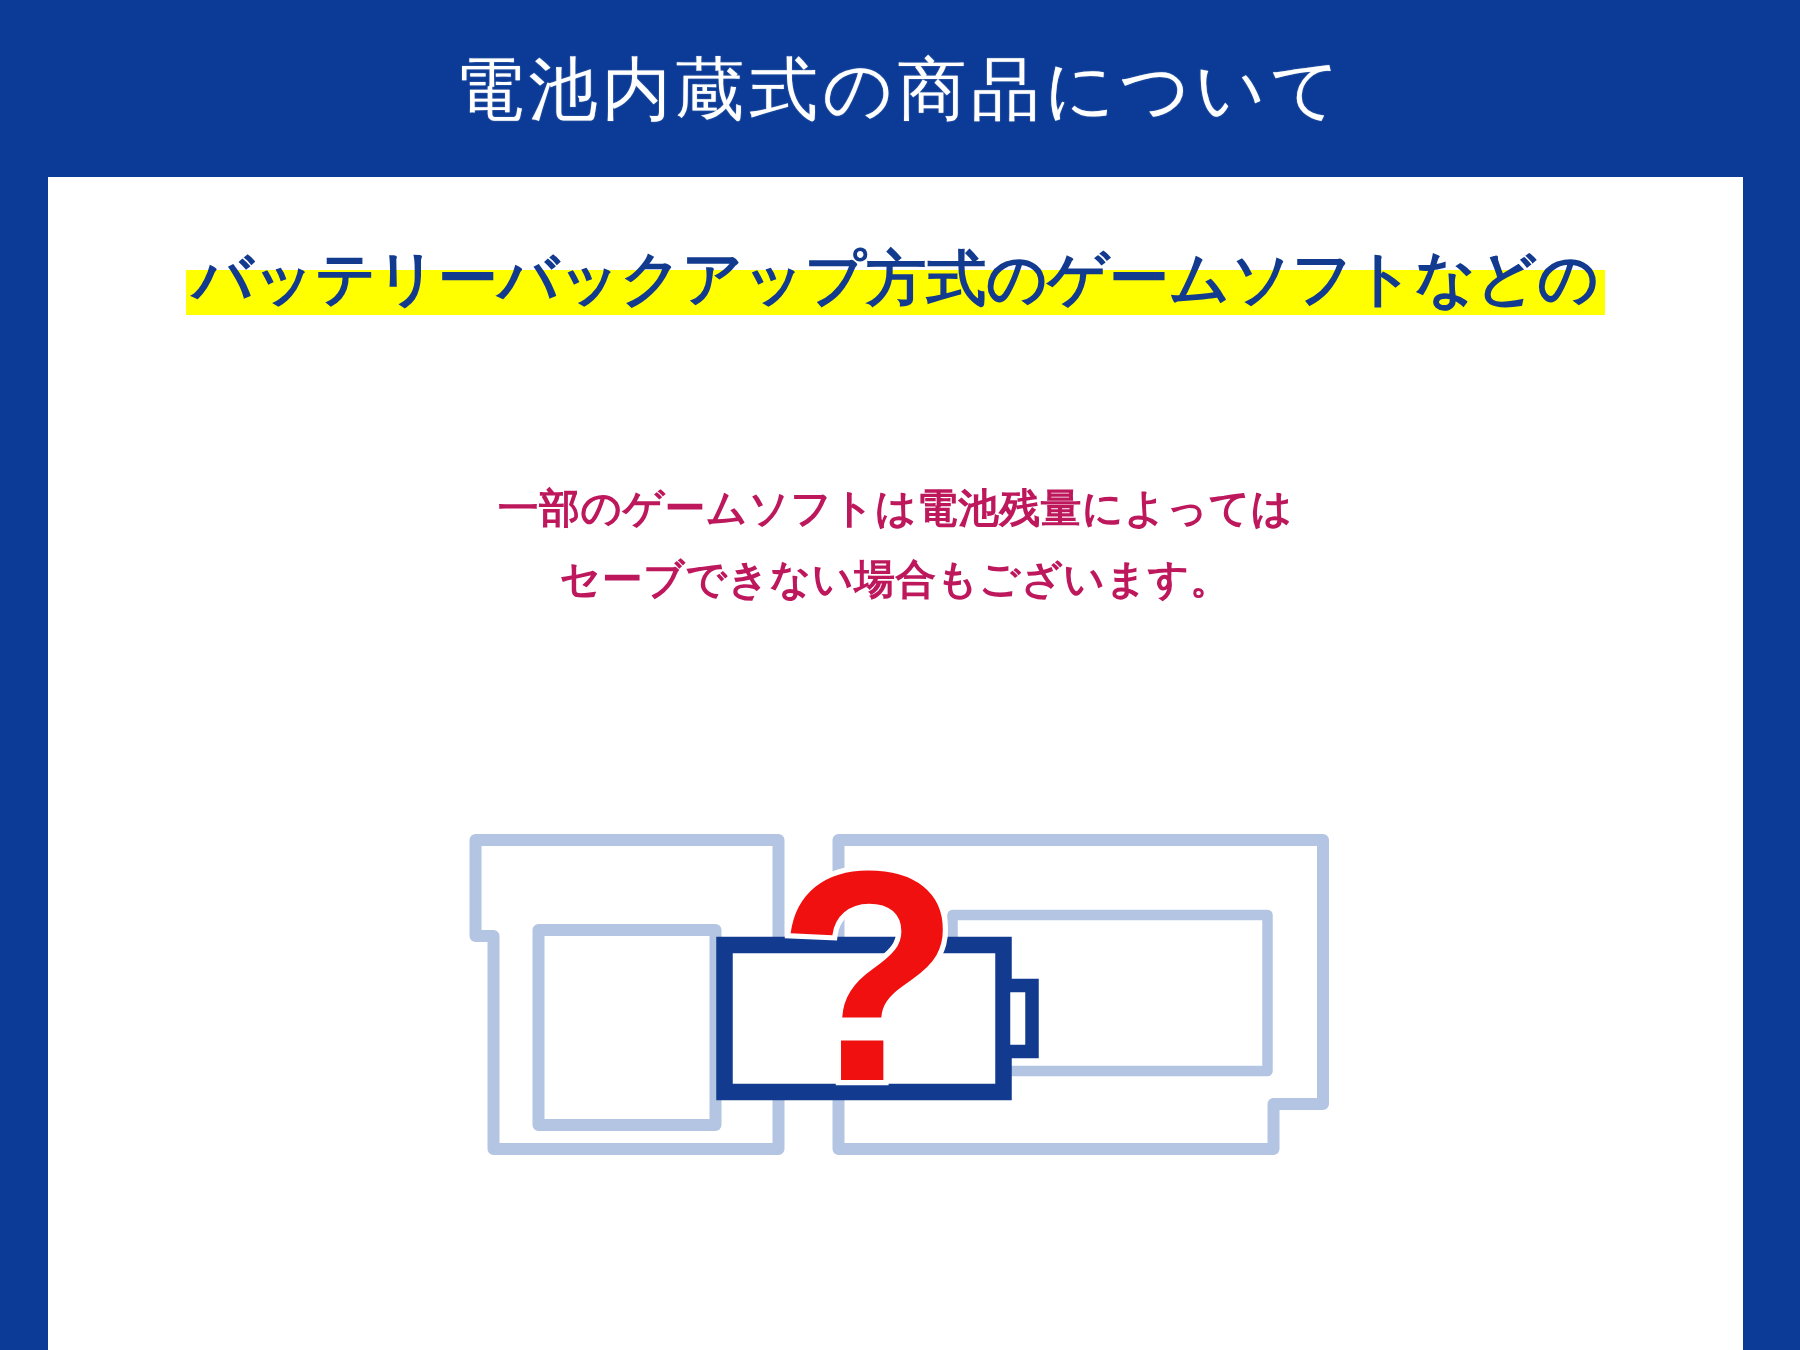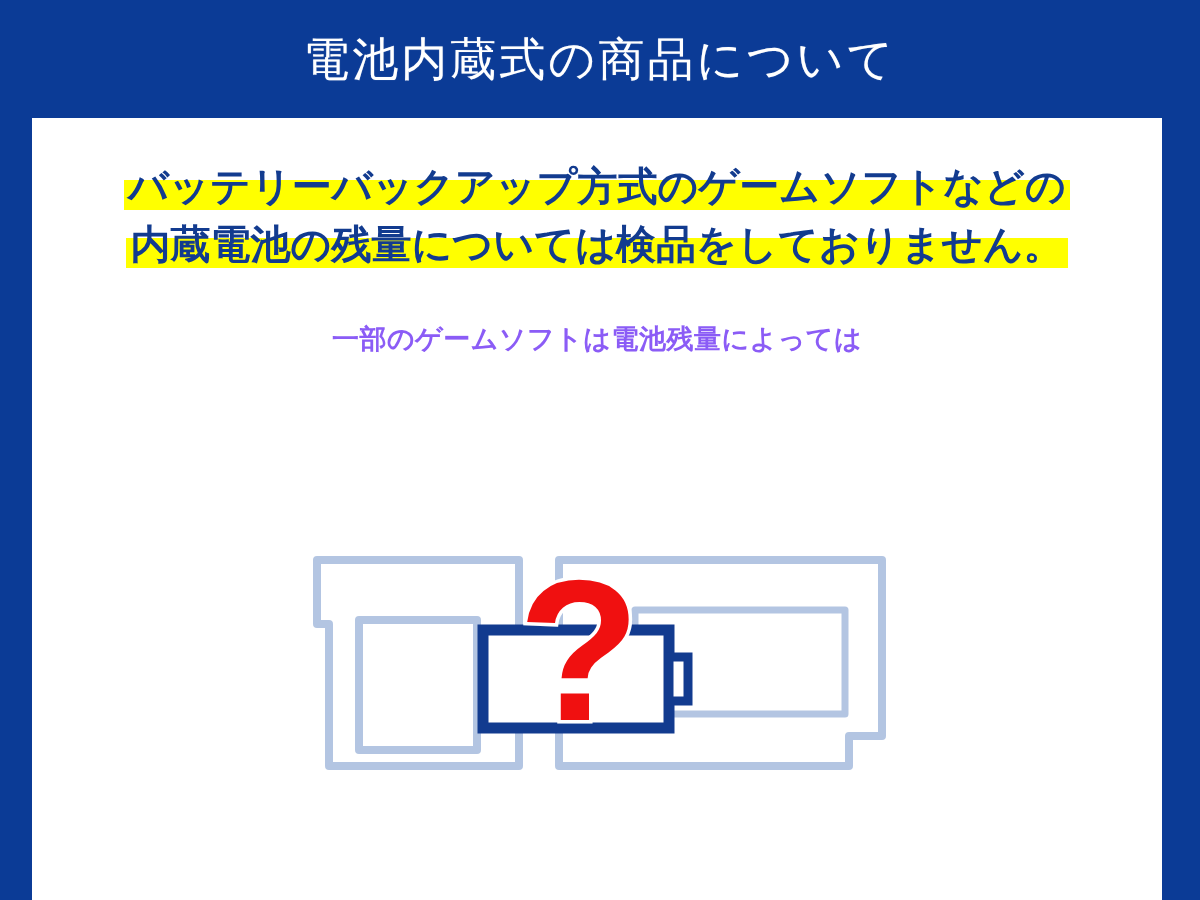--- a/index.html
+++ b/index.html
@@ -88,21 +88,21 @@
     z-index: 1;
   }
 
   
   .body-text {
     position: absolute;
     left: 0;
     top: 198px;
     width: 1130px;
     text-align: center;
-    color: #8b5cf6;
+    color: #be185d;
     font-size: 27px;
     font-weight: bold;
     line-height: 47px;
     letter-spacing: 0.5px;
   }
 
   .body-line {
     white-space: nowrap;
   }
 
@@ -131,30 +131,25 @@
 
   <div class="card">
 
     <div class="lead">
       <div style="display:block;">
         <span class="lead-line">
           <span class="hl"></span>
           <span class="txt">バッテリーバックアップ方式のゲームソフトなどの</span>
         </span>
       </div>
-      <div style="display:block;">
-        <span class="lead-line">
-          <span class="hl"></span>
-          <span class="txt">内蔵電池の残量については検品をしておりません。</span>
-        </span>
-      </div>
     </div>
 
     <div class="body-text">
       <div class="body-line">一部のゲームソフトは電池残量によっては</div>
+      <div class="body-line">セーブできない場合もございます。</div>
     </div>
 
     <div class="art">
       <svg width="620" height="240" viewBox="0 0 620 240" xmlns="http://www.w3.org/2000/svg">
 
         <g>
           <path d="M 30 22
                    L 232 22
                    L 232 228
                    L 42 228

